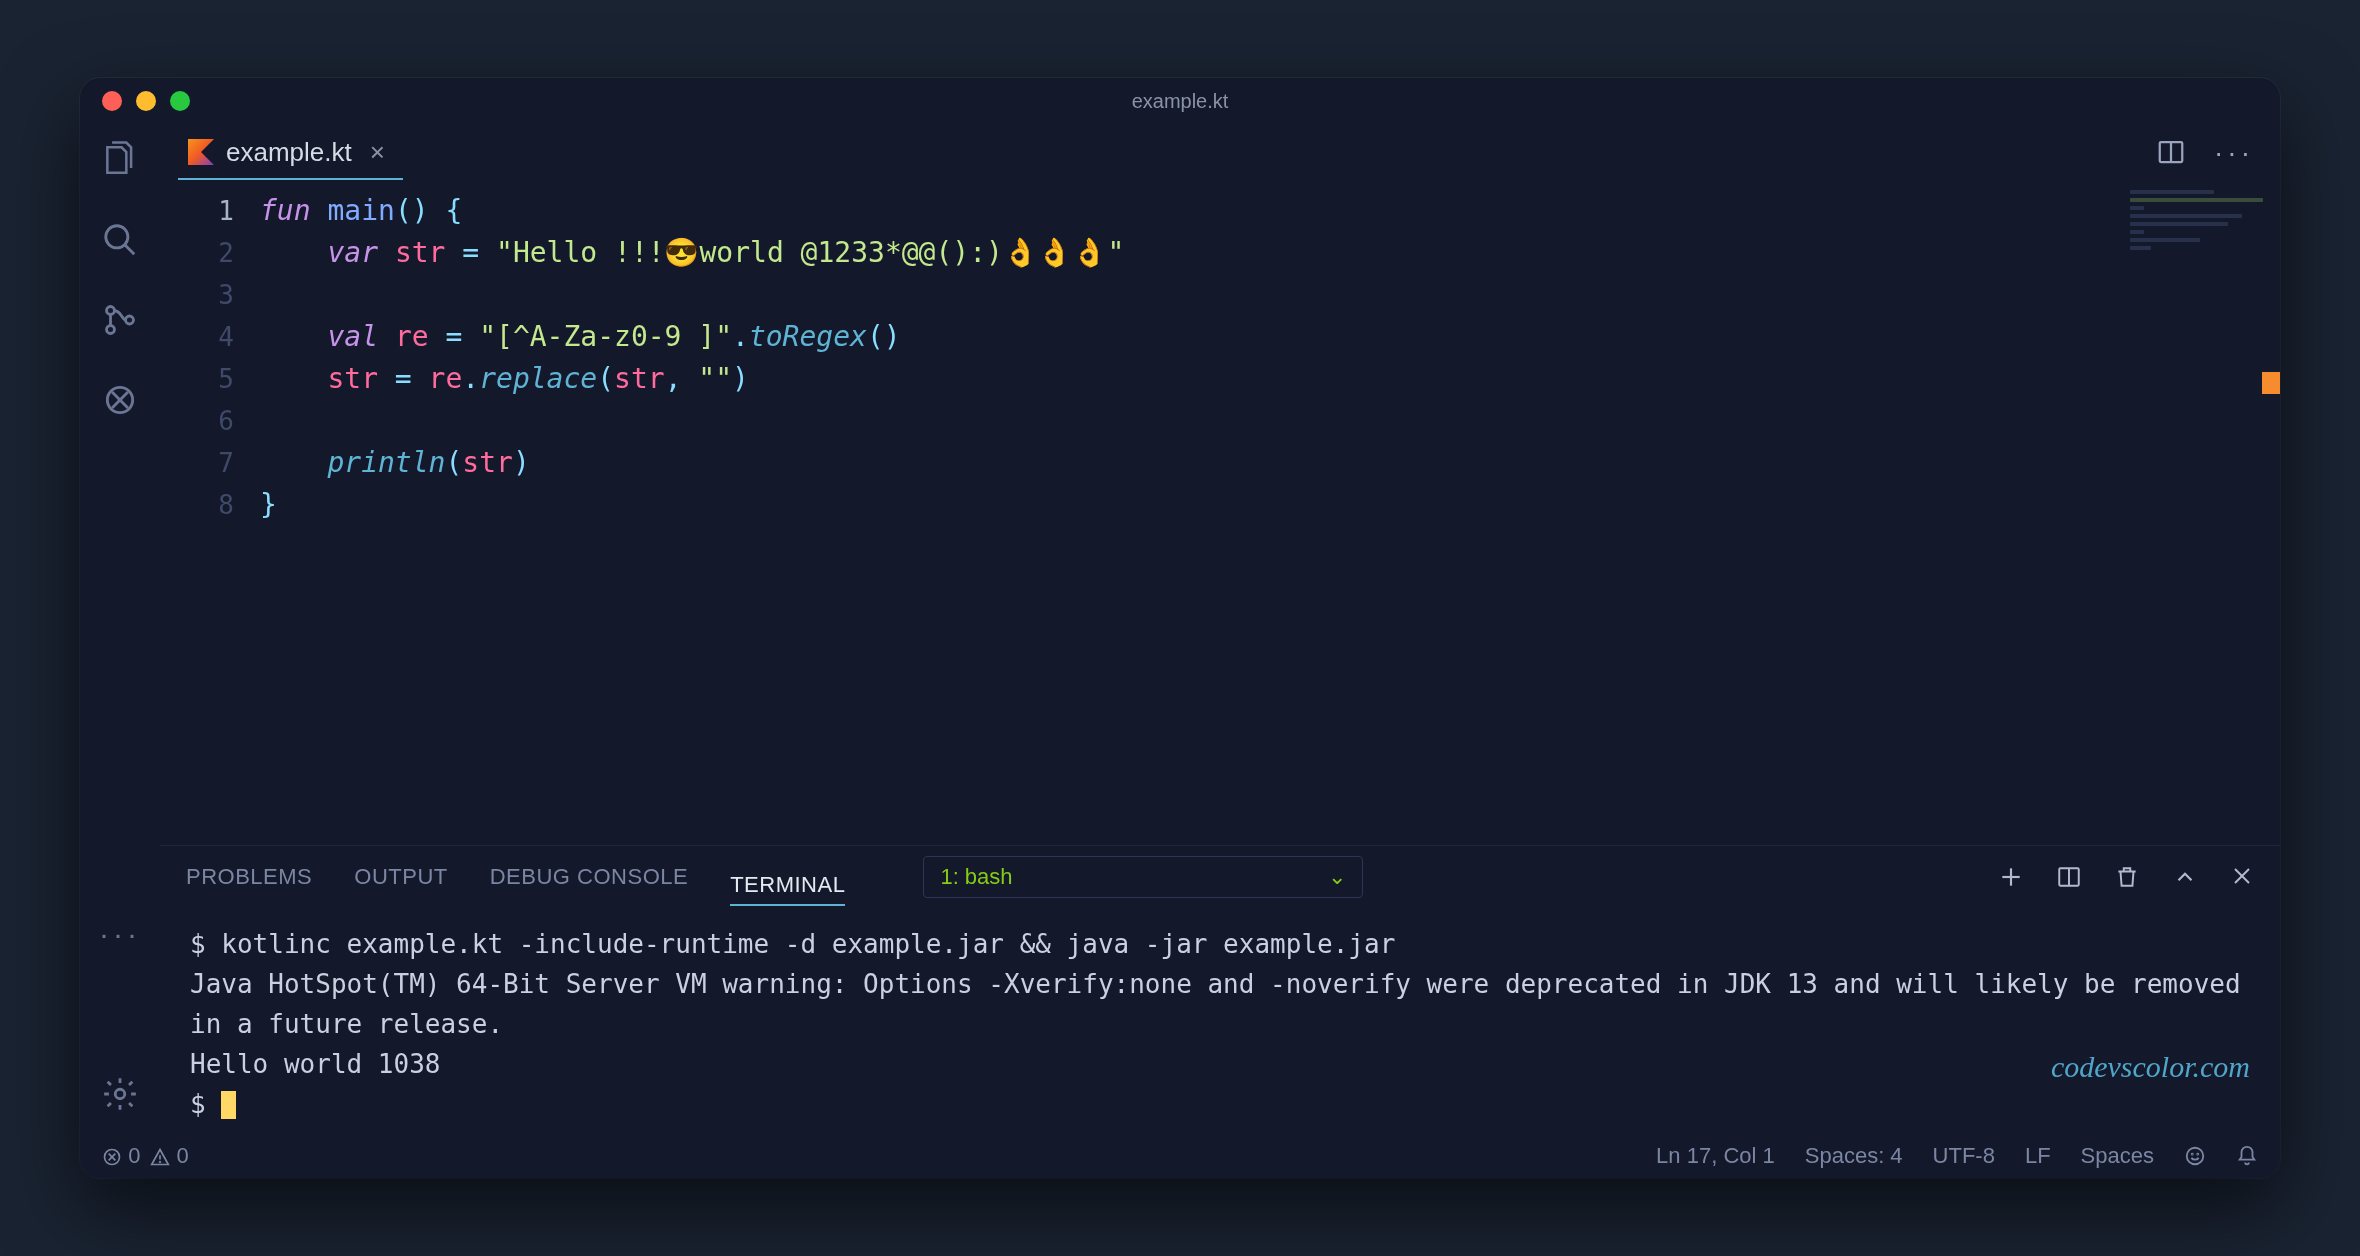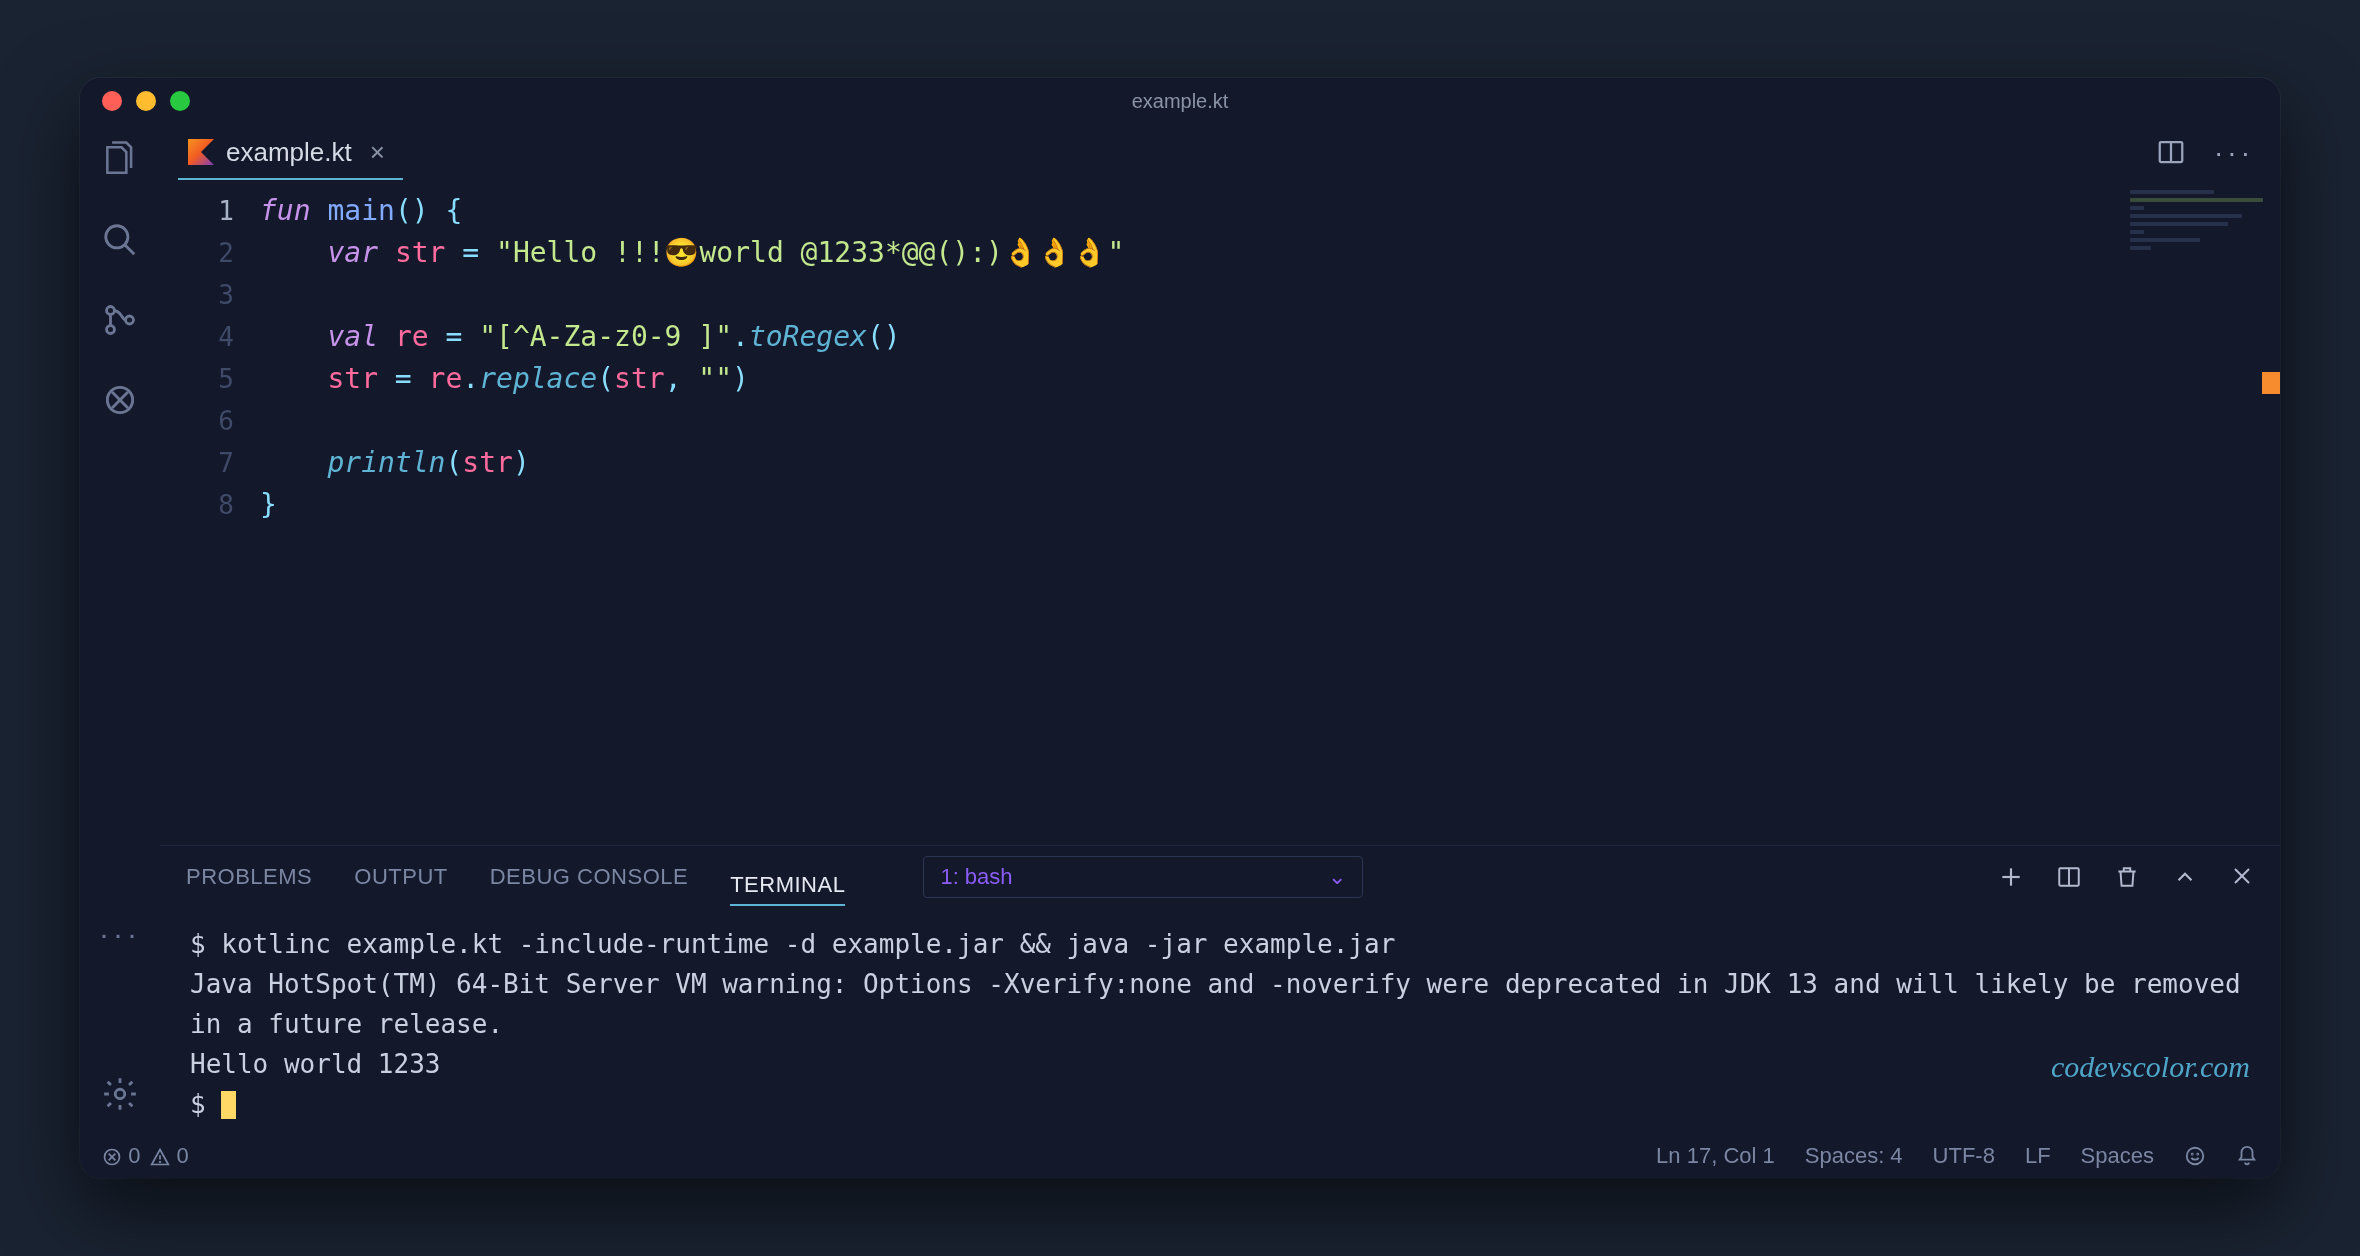--- a/index.html
+++ b/index.html
@@ -162,21 +162,21 @@
   .term-select {
     margin-left: 36px;
     width: 440px;
     height: 42px;
     border: 1px solid #2c3654;
     border-radius: 4px;
     display: flex;
     align-items: center;
     justify-content: space-between;
     padding: 8px 16px;
-    color: #8b5cf6;
+    color: #84cc16;
     font-size: 22px;
     cursor: pointer;
   }
   .panel-actions {
     margin-left: auto;
     display: flex;
     gap: 32px;
     color: #b3bad0;
     font-size: 26px;
   }
@@ -362,21 +362,21 @@
             <div class="pact">
               <svg width="24" height="24" viewBox="0 0 24 24" fill="none" stroke="currentColor" stroke-width="2">
                   <line x1="5" y1="5" x2="19" y2="19"></line>
                   <line x1="19" y1="5" x2="5" y2="19"></line>
                 </svg>
             </div>
           </div>
         </div>
         <div class="terminal"><span>$ kotlinc example.kt -include-runtime -d example.jar &amp;&amp; java -jar example.jar</span>
 <span>Java HotSpot(TM) 64-Bit Server VM warning: Options -Xverify:none and -noverify were deprecated in JDK 13 and will likely be removed in a future release.</span>
-<span>Hello world 1233</span>
+<span>Hello world 1038</span>
 <span>$ </span><span class="cursor"></span></div>
       </div>
 
       <div class="watermark">codevscolor.com</div>
     </div>
   </div>
 
   <div class="statusbar">
     <div class="left">
       <span class="sitem">

